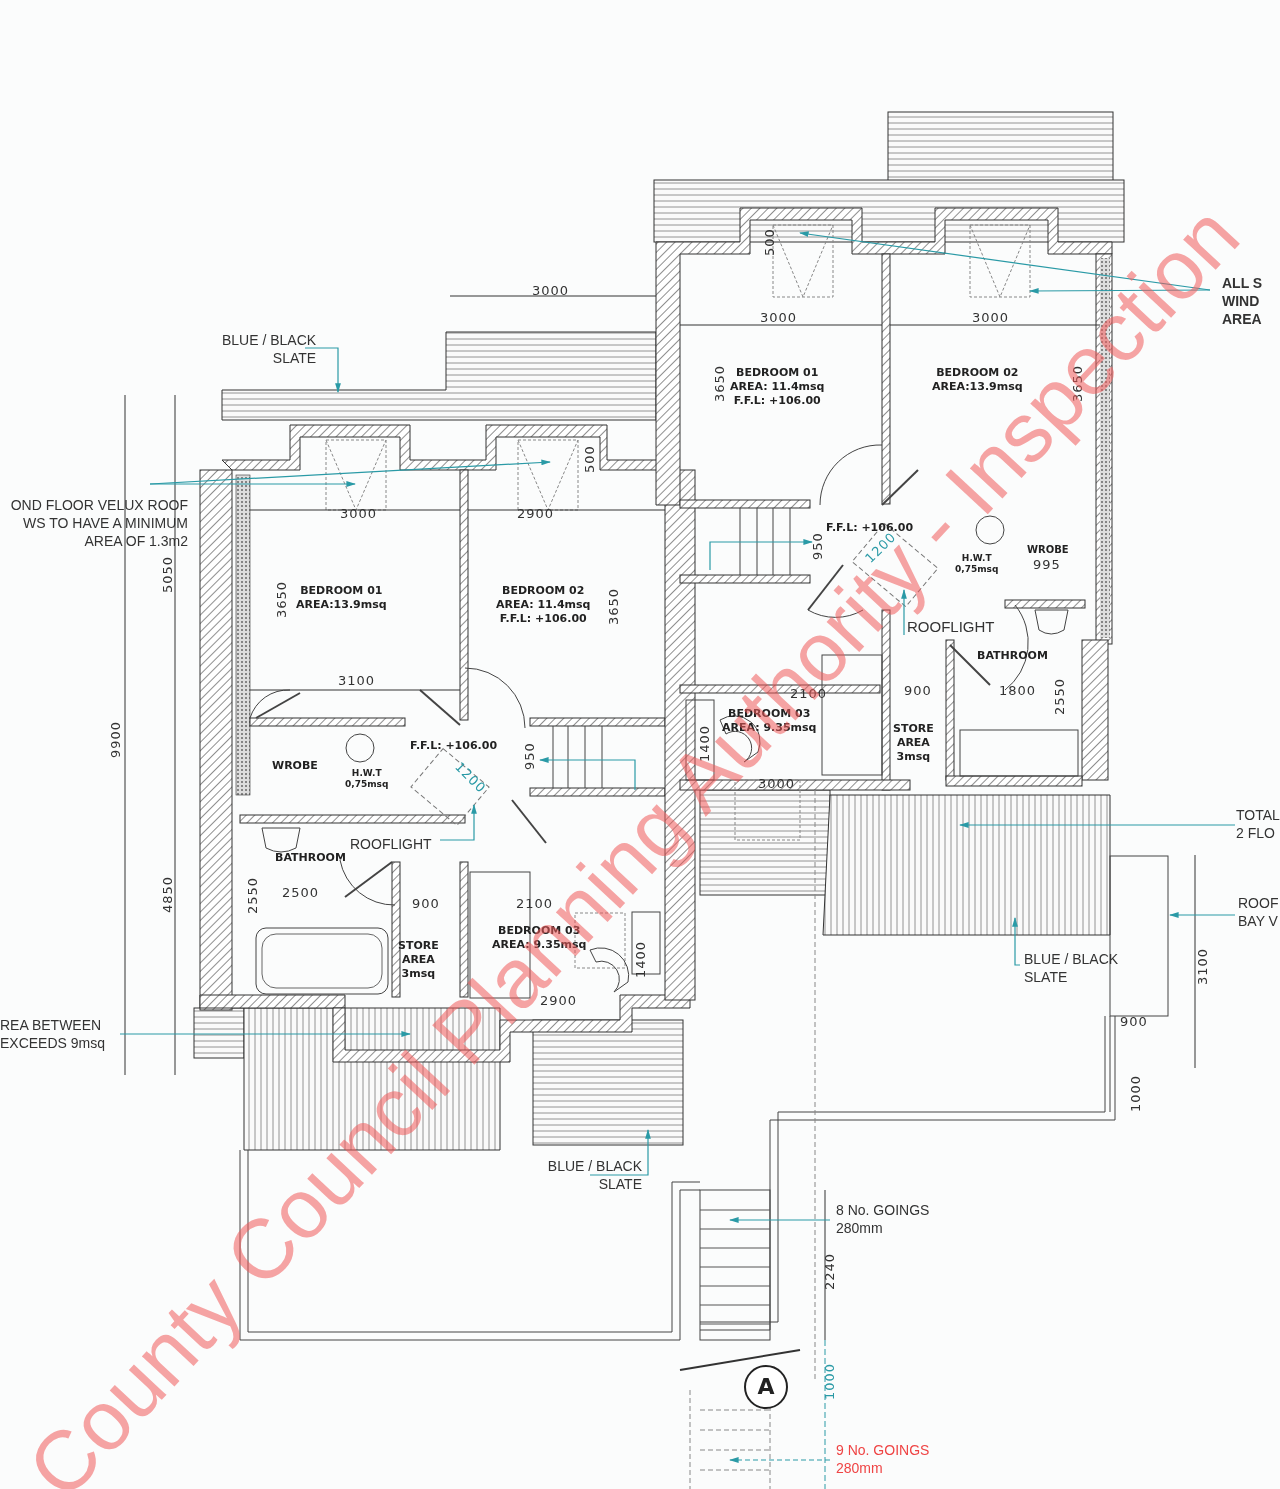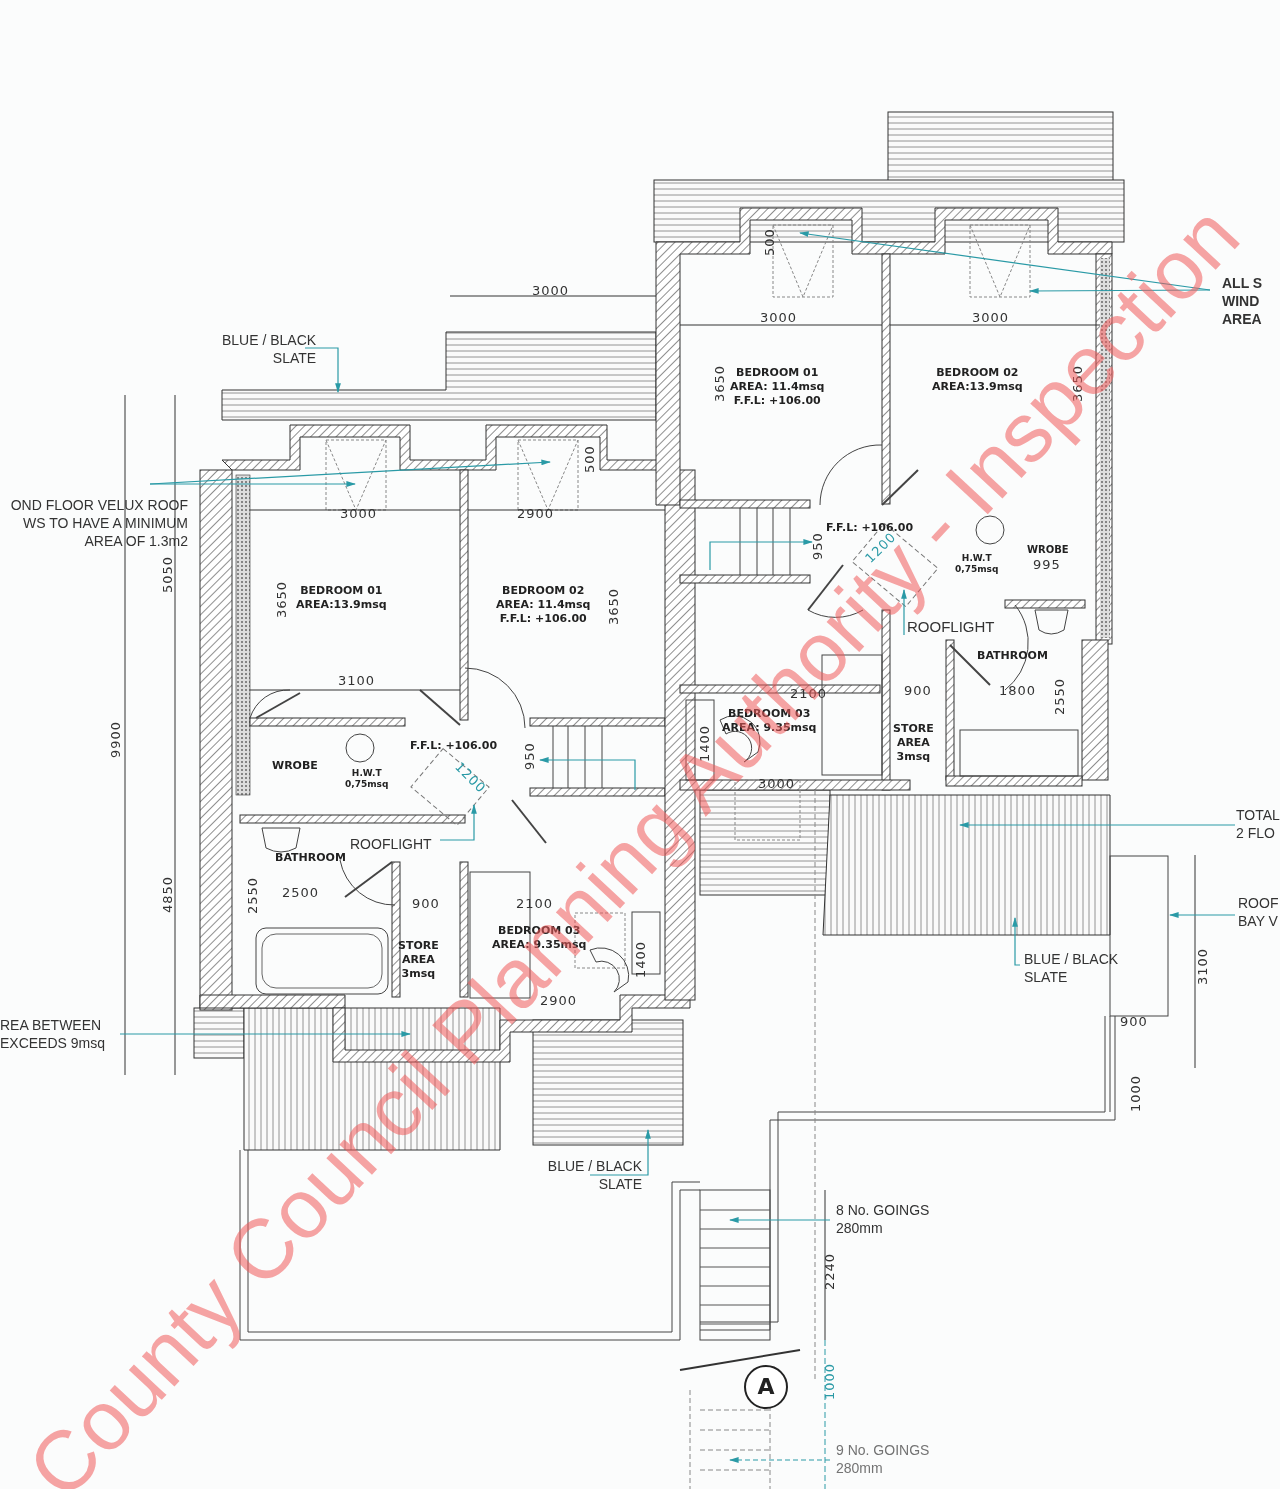--- a/index.html
+++ b/index.html
@@ -267,21 +267,21 @@
 
 <div class="note right" style="left:530px;top:1157px;width:112px;">
   <div>BLUE / BLACK</div>
   <div>SLATE</div>
 </div>
 
 <div class="note" style="left:836px;top:1201px;">
   <div>8 No. GOINGS</div>
   <div>280mm</div>
 </div>
-<div class="note" style="left:836px;top:1441px;color:#737373;">
+<div class="note" style="left:836px;top:1441px;color:#ef4444;">
   <div>9 No. GOINGS</div>
   <div>280mm</div>
 </div>
 
 <div class="section-marker">A</div>
 
 <div class="room" style="left:296px;top:584px;">
   <div>BEDROOM 01</div>
   <div>AREA:13.9msq</div>
 </div>

